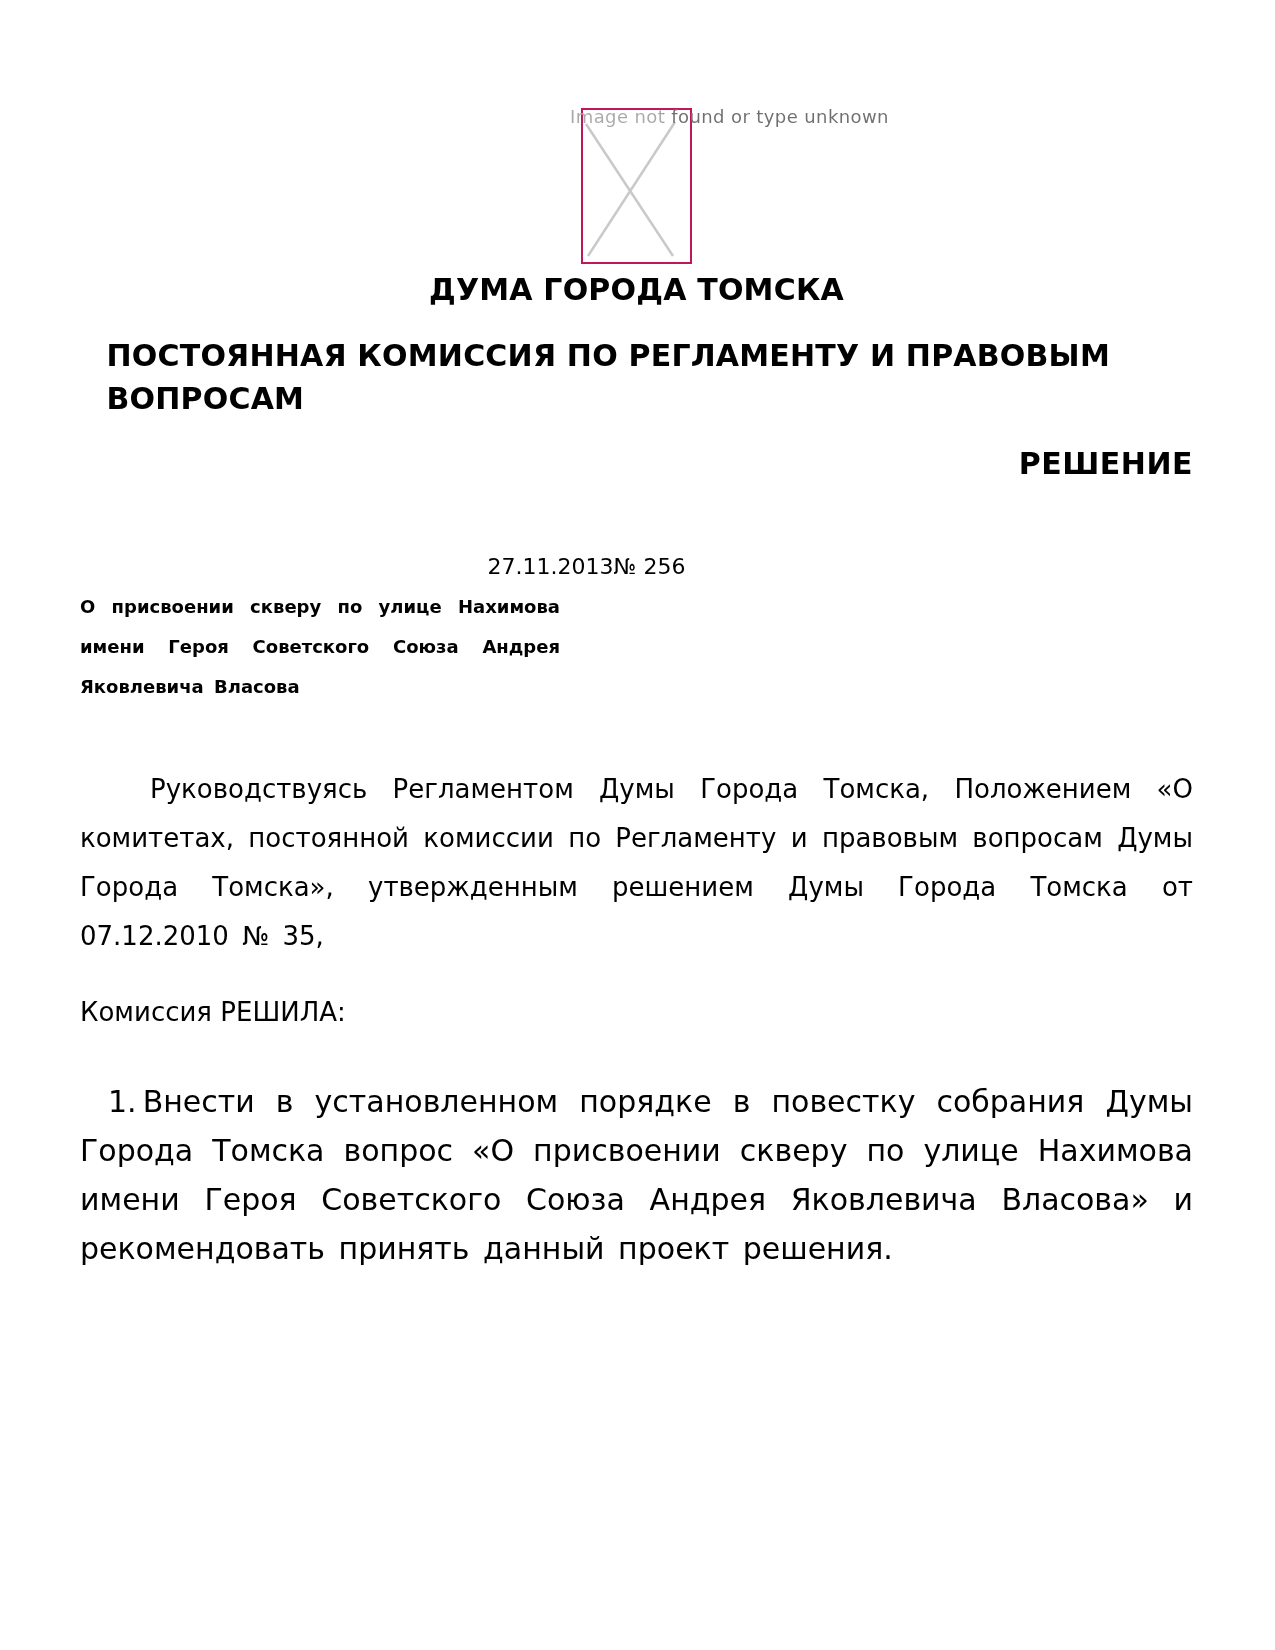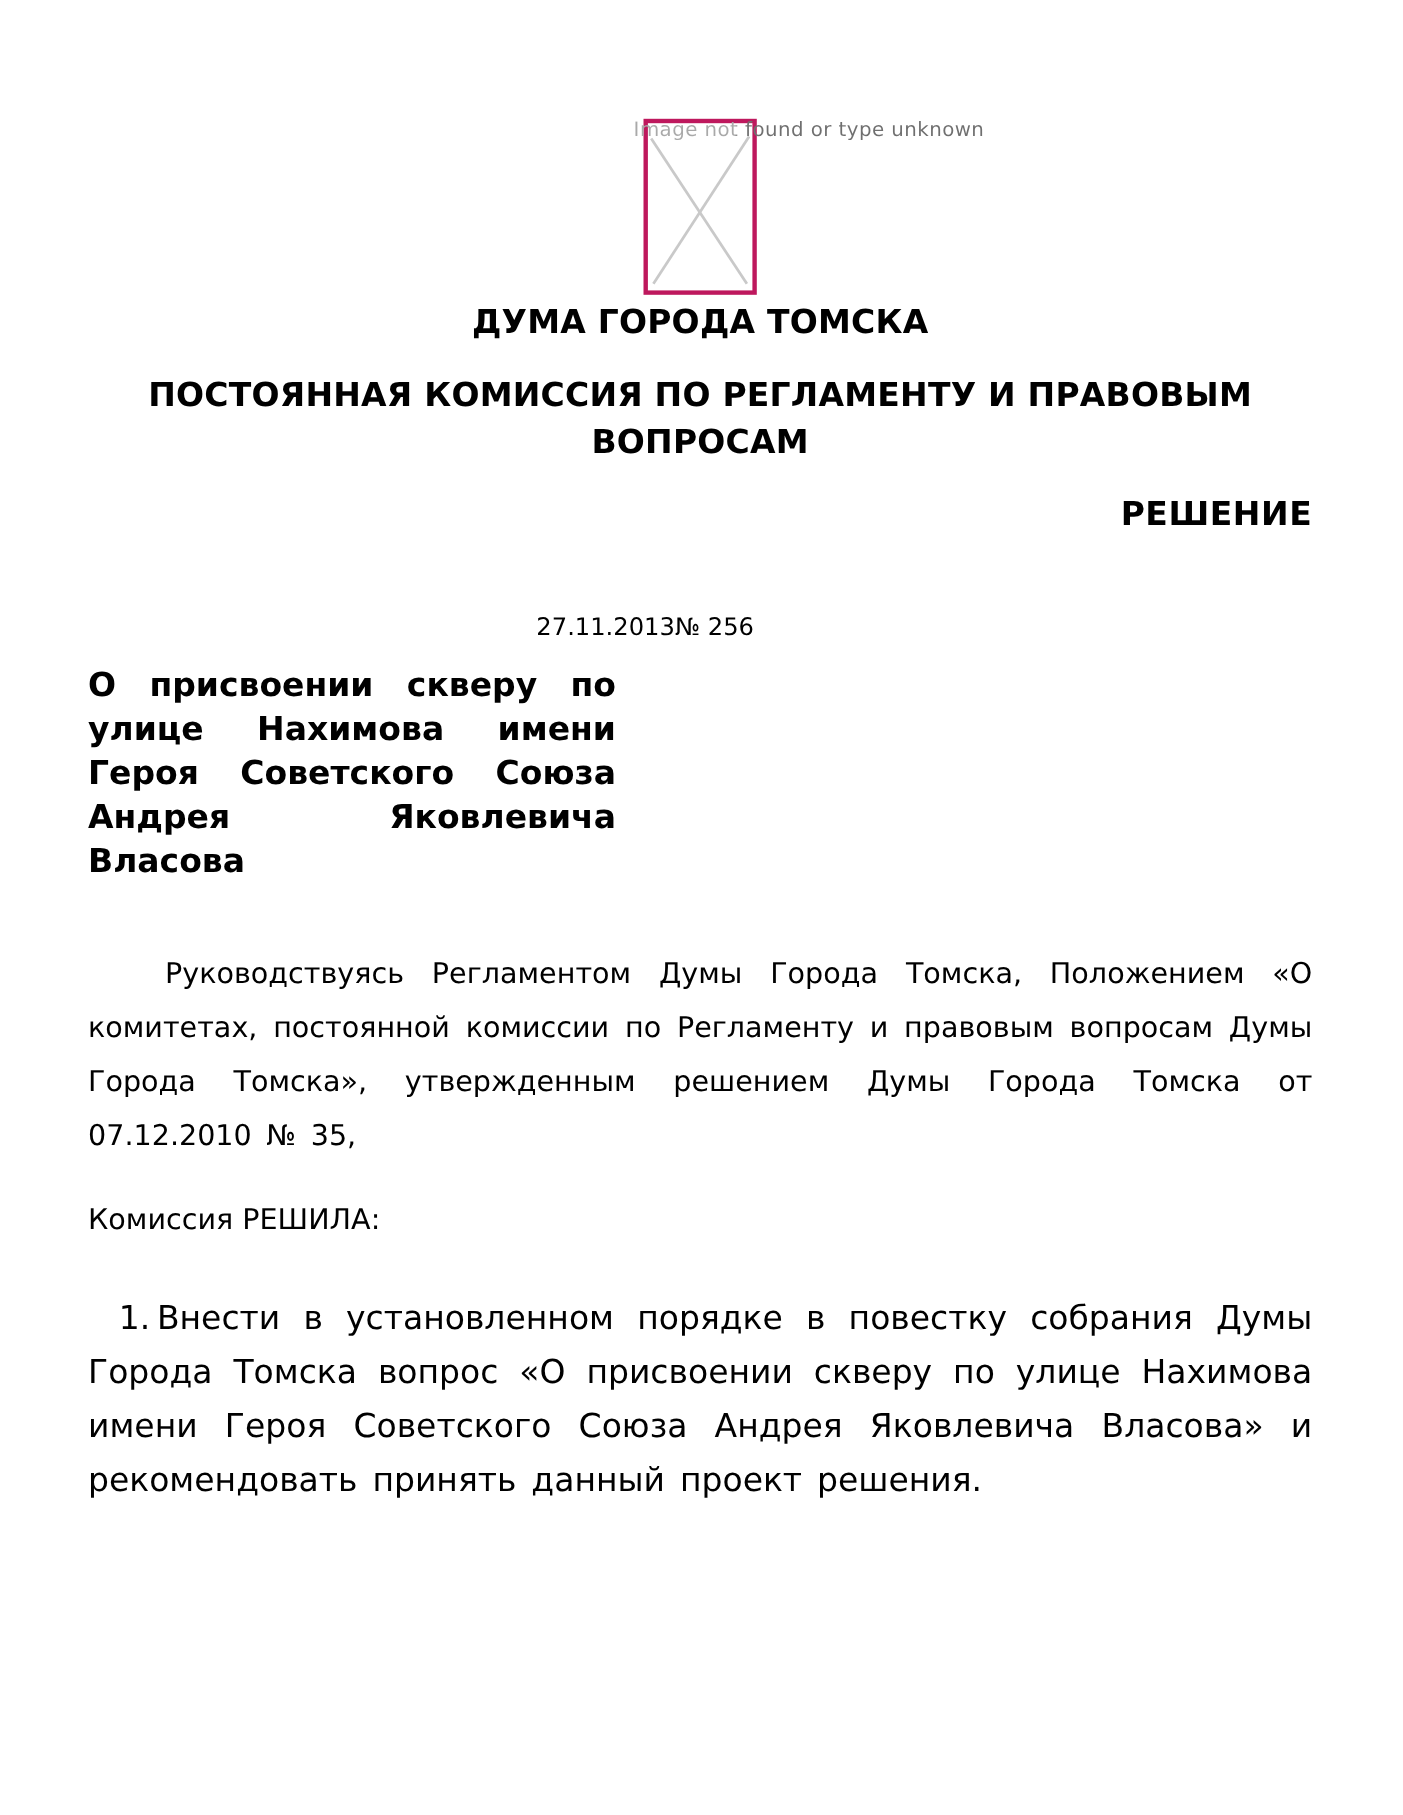--- a/index.html
+++ b/index.html
@@ -18,23 +18,24 @@
     overflow: hidden;
     box-sizing: border-box;
     padding: 108px 82px 0 80px;
   }
 
   
   .img-placeholder {
     position: relative;
     width: 95px;
     height: 152px;
-    border: 4px solid #be185d;
+    border: 2px solid #be185d;
     margin: 0 auto;
     box-sizing: content-box;
+    padding-left: 12px;
   }
   .img-placeholder svg {
     position: absolute;
     top: 0; left: 0;
     width: 95px; height: 152px;
   }
   .img-placeholder-label {
     position: absolute;
     top: -4px;
     left: -13px;
@@ -61,21 +62,21 @@
     font-weight: bold;
     text-align: center;
     letter-spacing: 0.2px;
   }
   .commission-title {
     margin: 26px auto 0 auto;
     max-width: 1060px;
     font-size: 30px;
     line-height: 43px;
     font-weight: bold;
-    text-align: center;
+    text-align: left;
     letter-spacing: 0.2px;
   }
   .doc-type-title {
     margin: 26px 0 0 0;
     font-size: 30px;
     line-height: 36px;
     font-weight: bold;
     text-align: right;
     letter-spacing: 0.5px;
   }
@@ -88,23 +89,23 @@
     font-size: 22px;
     line-height: 30px;
     margin-left: 22px;
   }
   .doc-number {
     margin-right: 122px;
   }
 
   
   .subject {
-    margin-top: 18px;
+    margin-top: 5px;
     width: 480px;
-    font-size: 30px;
+    font-size: 18px;
     line-height: 40px;
     font-weight: bold;
     text-align: justify;
     word-spacing: 4px;
   }
 
   
   .preamble {
     margin: 58px 0 0 0;
     font-size: 26px;

